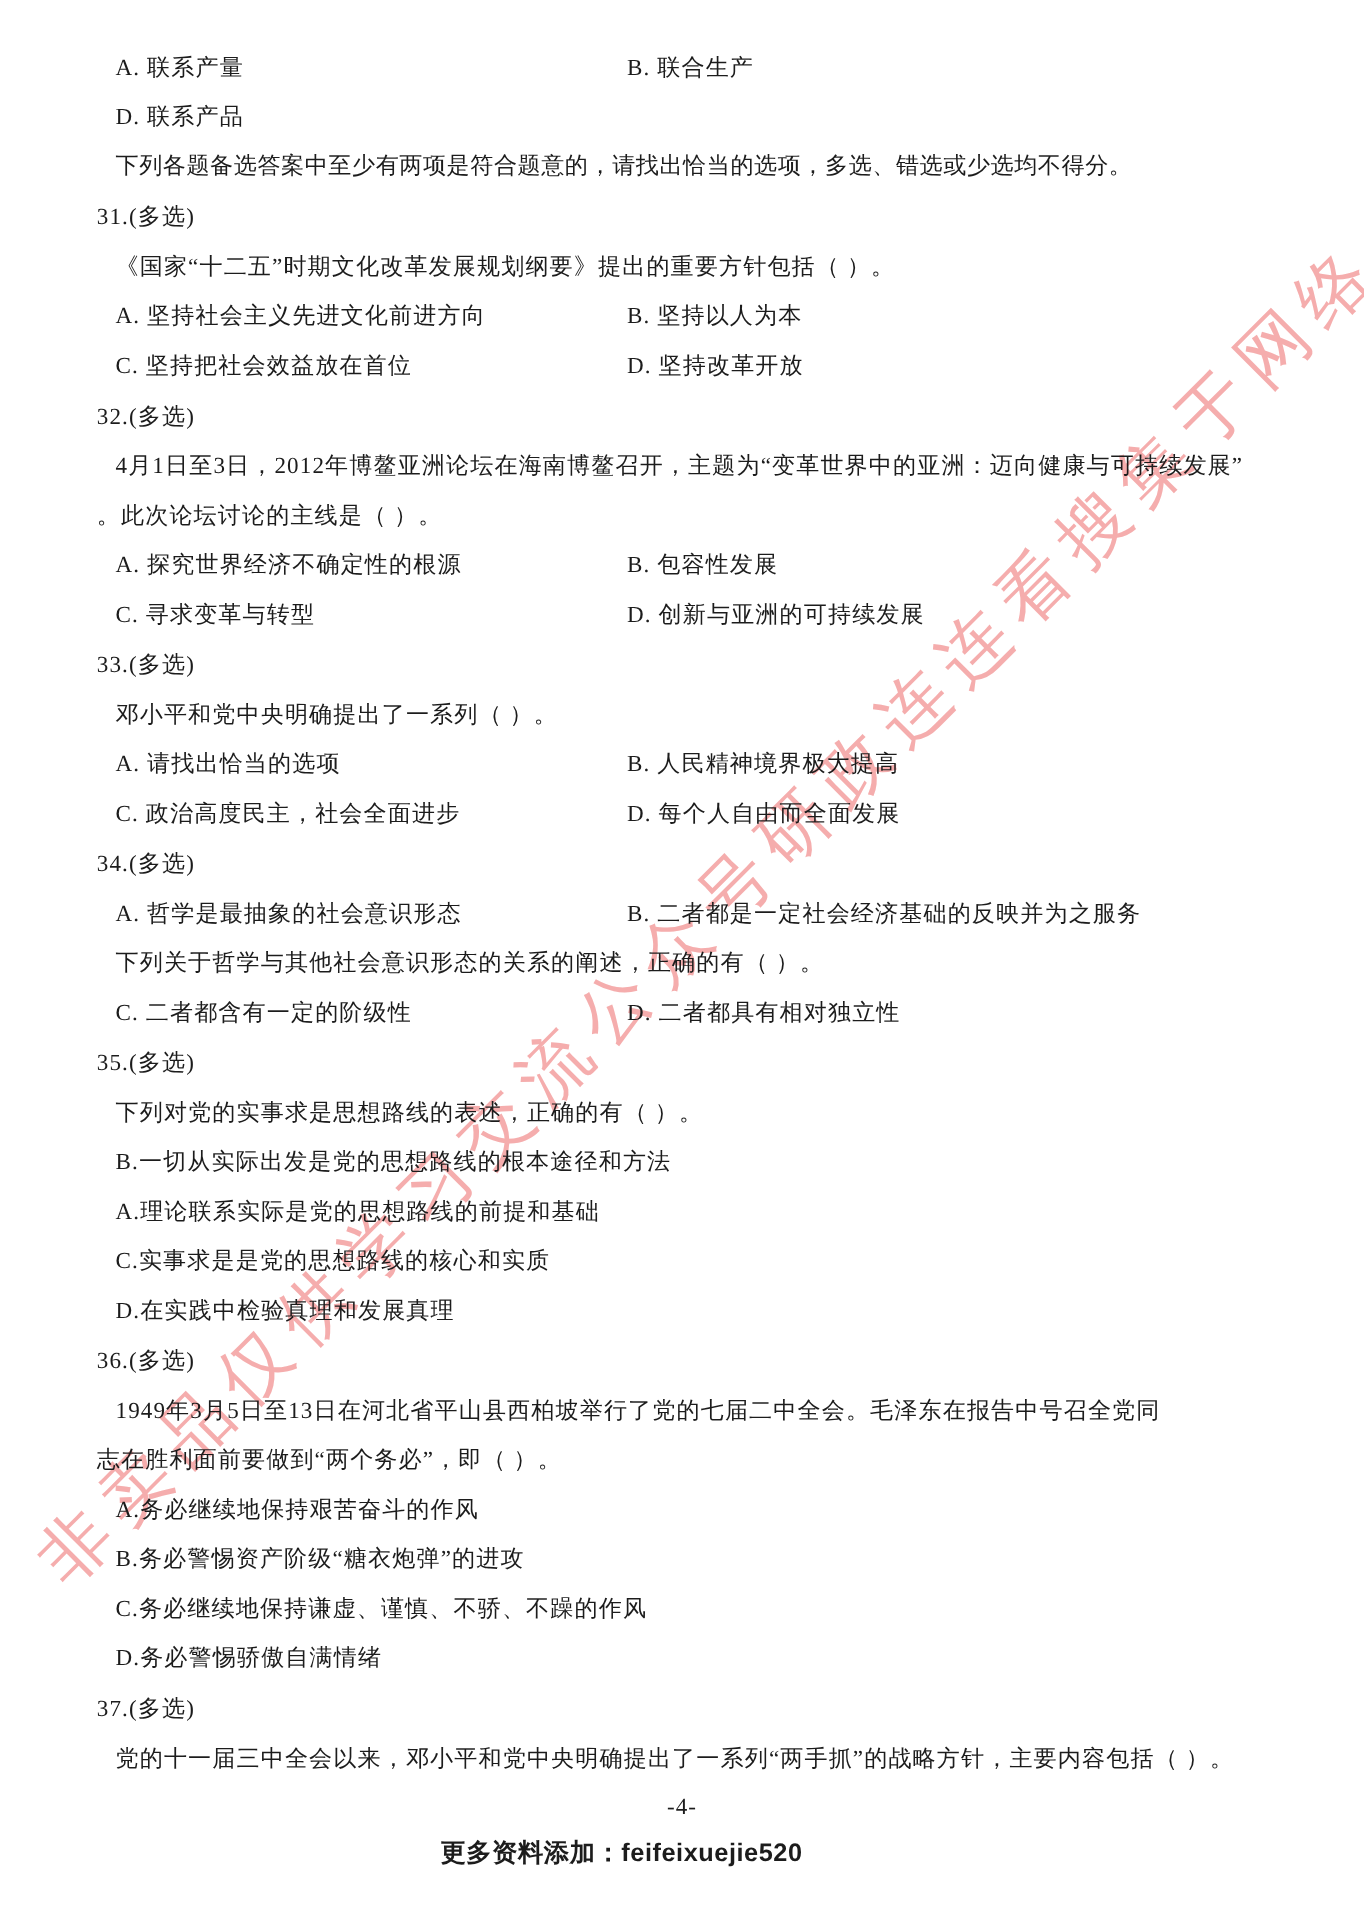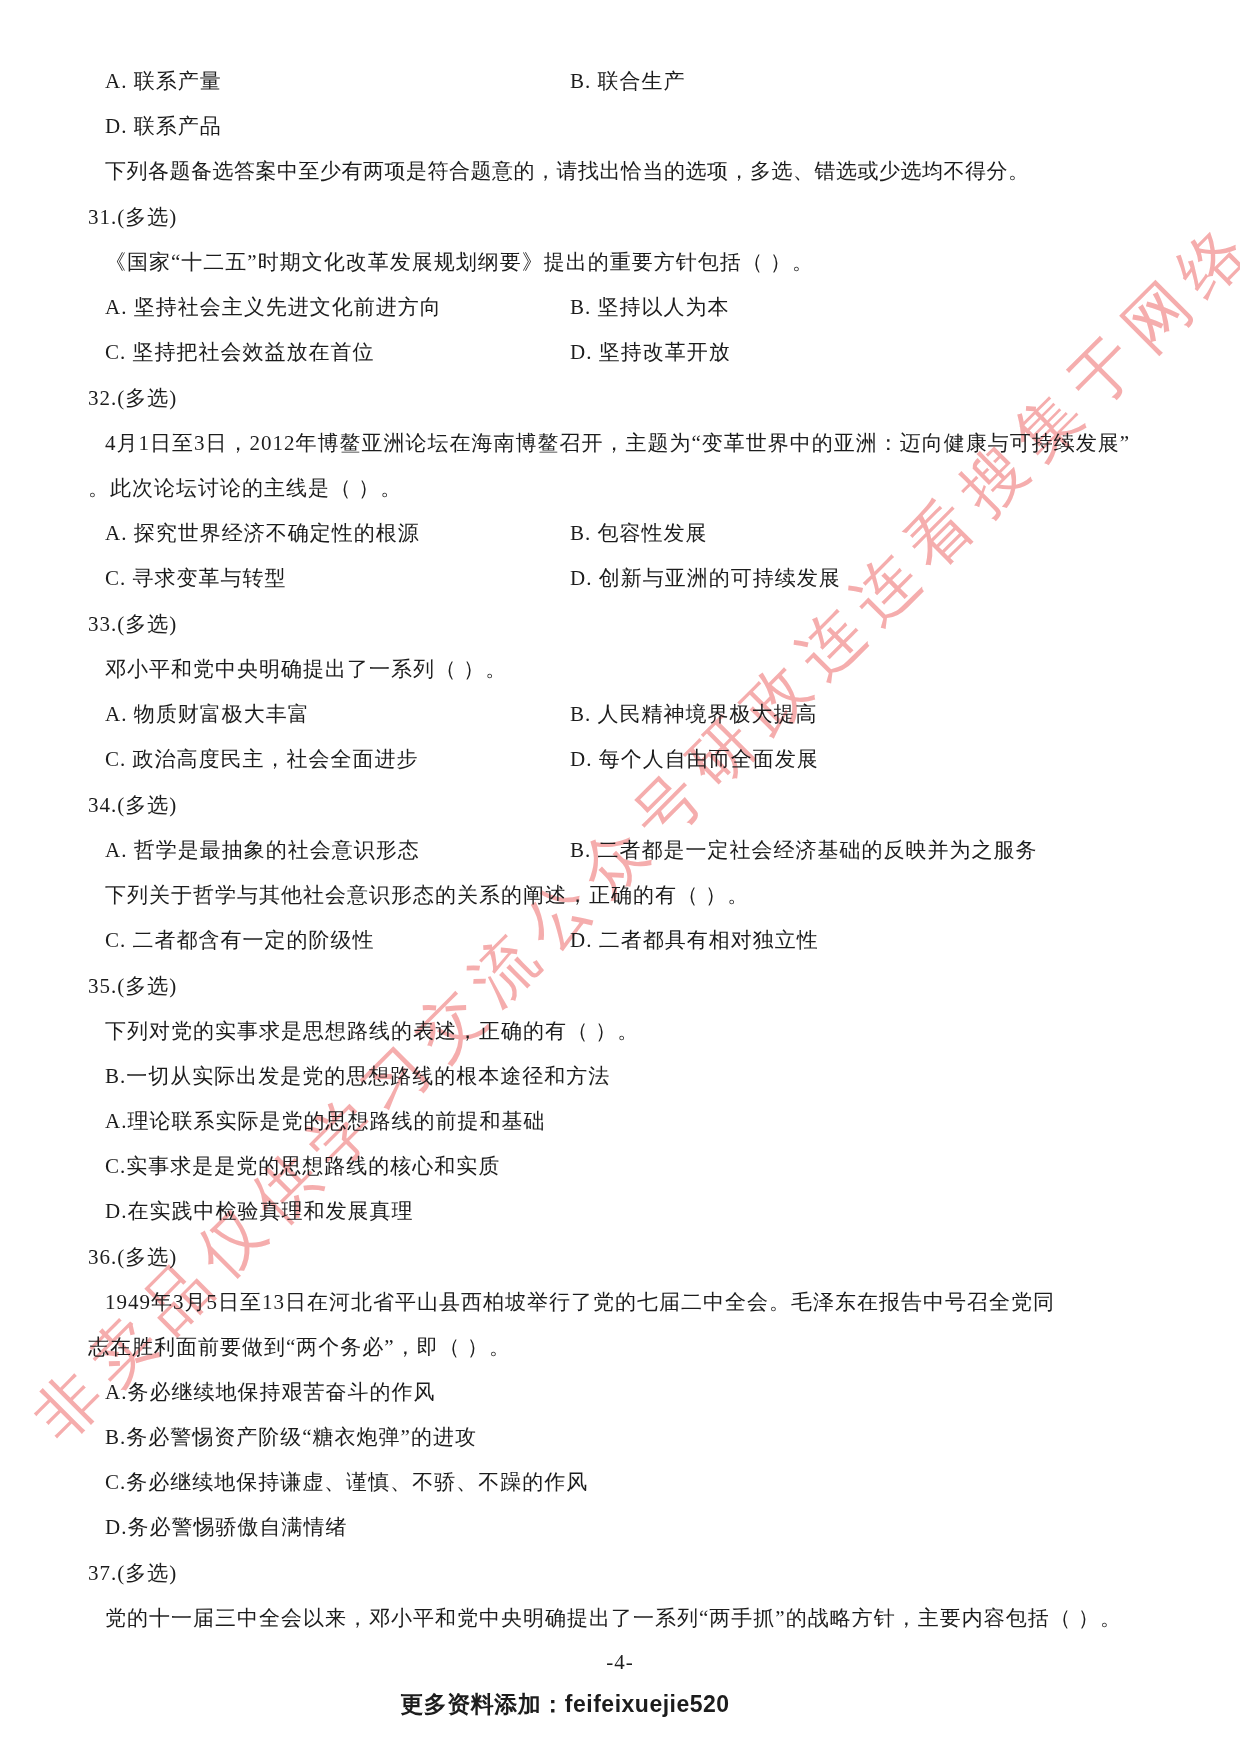--- a/index.html
+++ b/index.html
@@ -31,21 +31,21 @@
     color: #f4a5a5;
     opacity: 0.9;
     white-space: nowrap;
     z-index: 0;
     font-family: "Liberation Serif", "DejaVu Serif", serif;
     pointer-events: none;
   }
   .content {
     position: relative;
     z-index: 1;
-    padding: 67px 60px 0 105px;
+    padding: 47px 60px 0 105px;
   }
   .line {
     line-height: 28px;
     margin-bottom: 17px;
     white-space: nowrap;
   }
   .two-col { display: flex; }
   .col-a { width: 465px; flex: 0 0 465px; }
   .col-b { flex: 1; }
   .q-line { margin-top: 18px; margin-left: -17px; }
@@ -108,21 +108,21 @@
       <span class="col-b">B. 包容性发展</span>
     </div>
     <div class="line two-col">
       <span class="col-a">C. 寻求变革与转型</span>
       <span class="col-b">D. 创新与亚洲的可持续发展</span>
     </div>
 
     <div class="line q-line">33.(多选)</div>
     <div class="line">邓小平和党中央明确提出了一系列（ ）。</div>
     <div class="line two-col">
-      <span class="col-a">A. 物质财富极大丰富</span>
+      <span class="col-a">A. 请找出恰当的选项</span>
       <span class="col-b">B. 人民精神境界极大提高</span>
     </div>
     <div class="line two-col">
       <span class="col-a">C. 政治高度民主，社会全面进步</span>
       <span class="col-b">D. 每个人自由而全面发展</span>
     </div>
 
     <div class="line q-line">34.(多选)</div>
     <div class="line two-col">
       <span class="col-a">A. 哲学是最抽象的社会意识形态</span>

